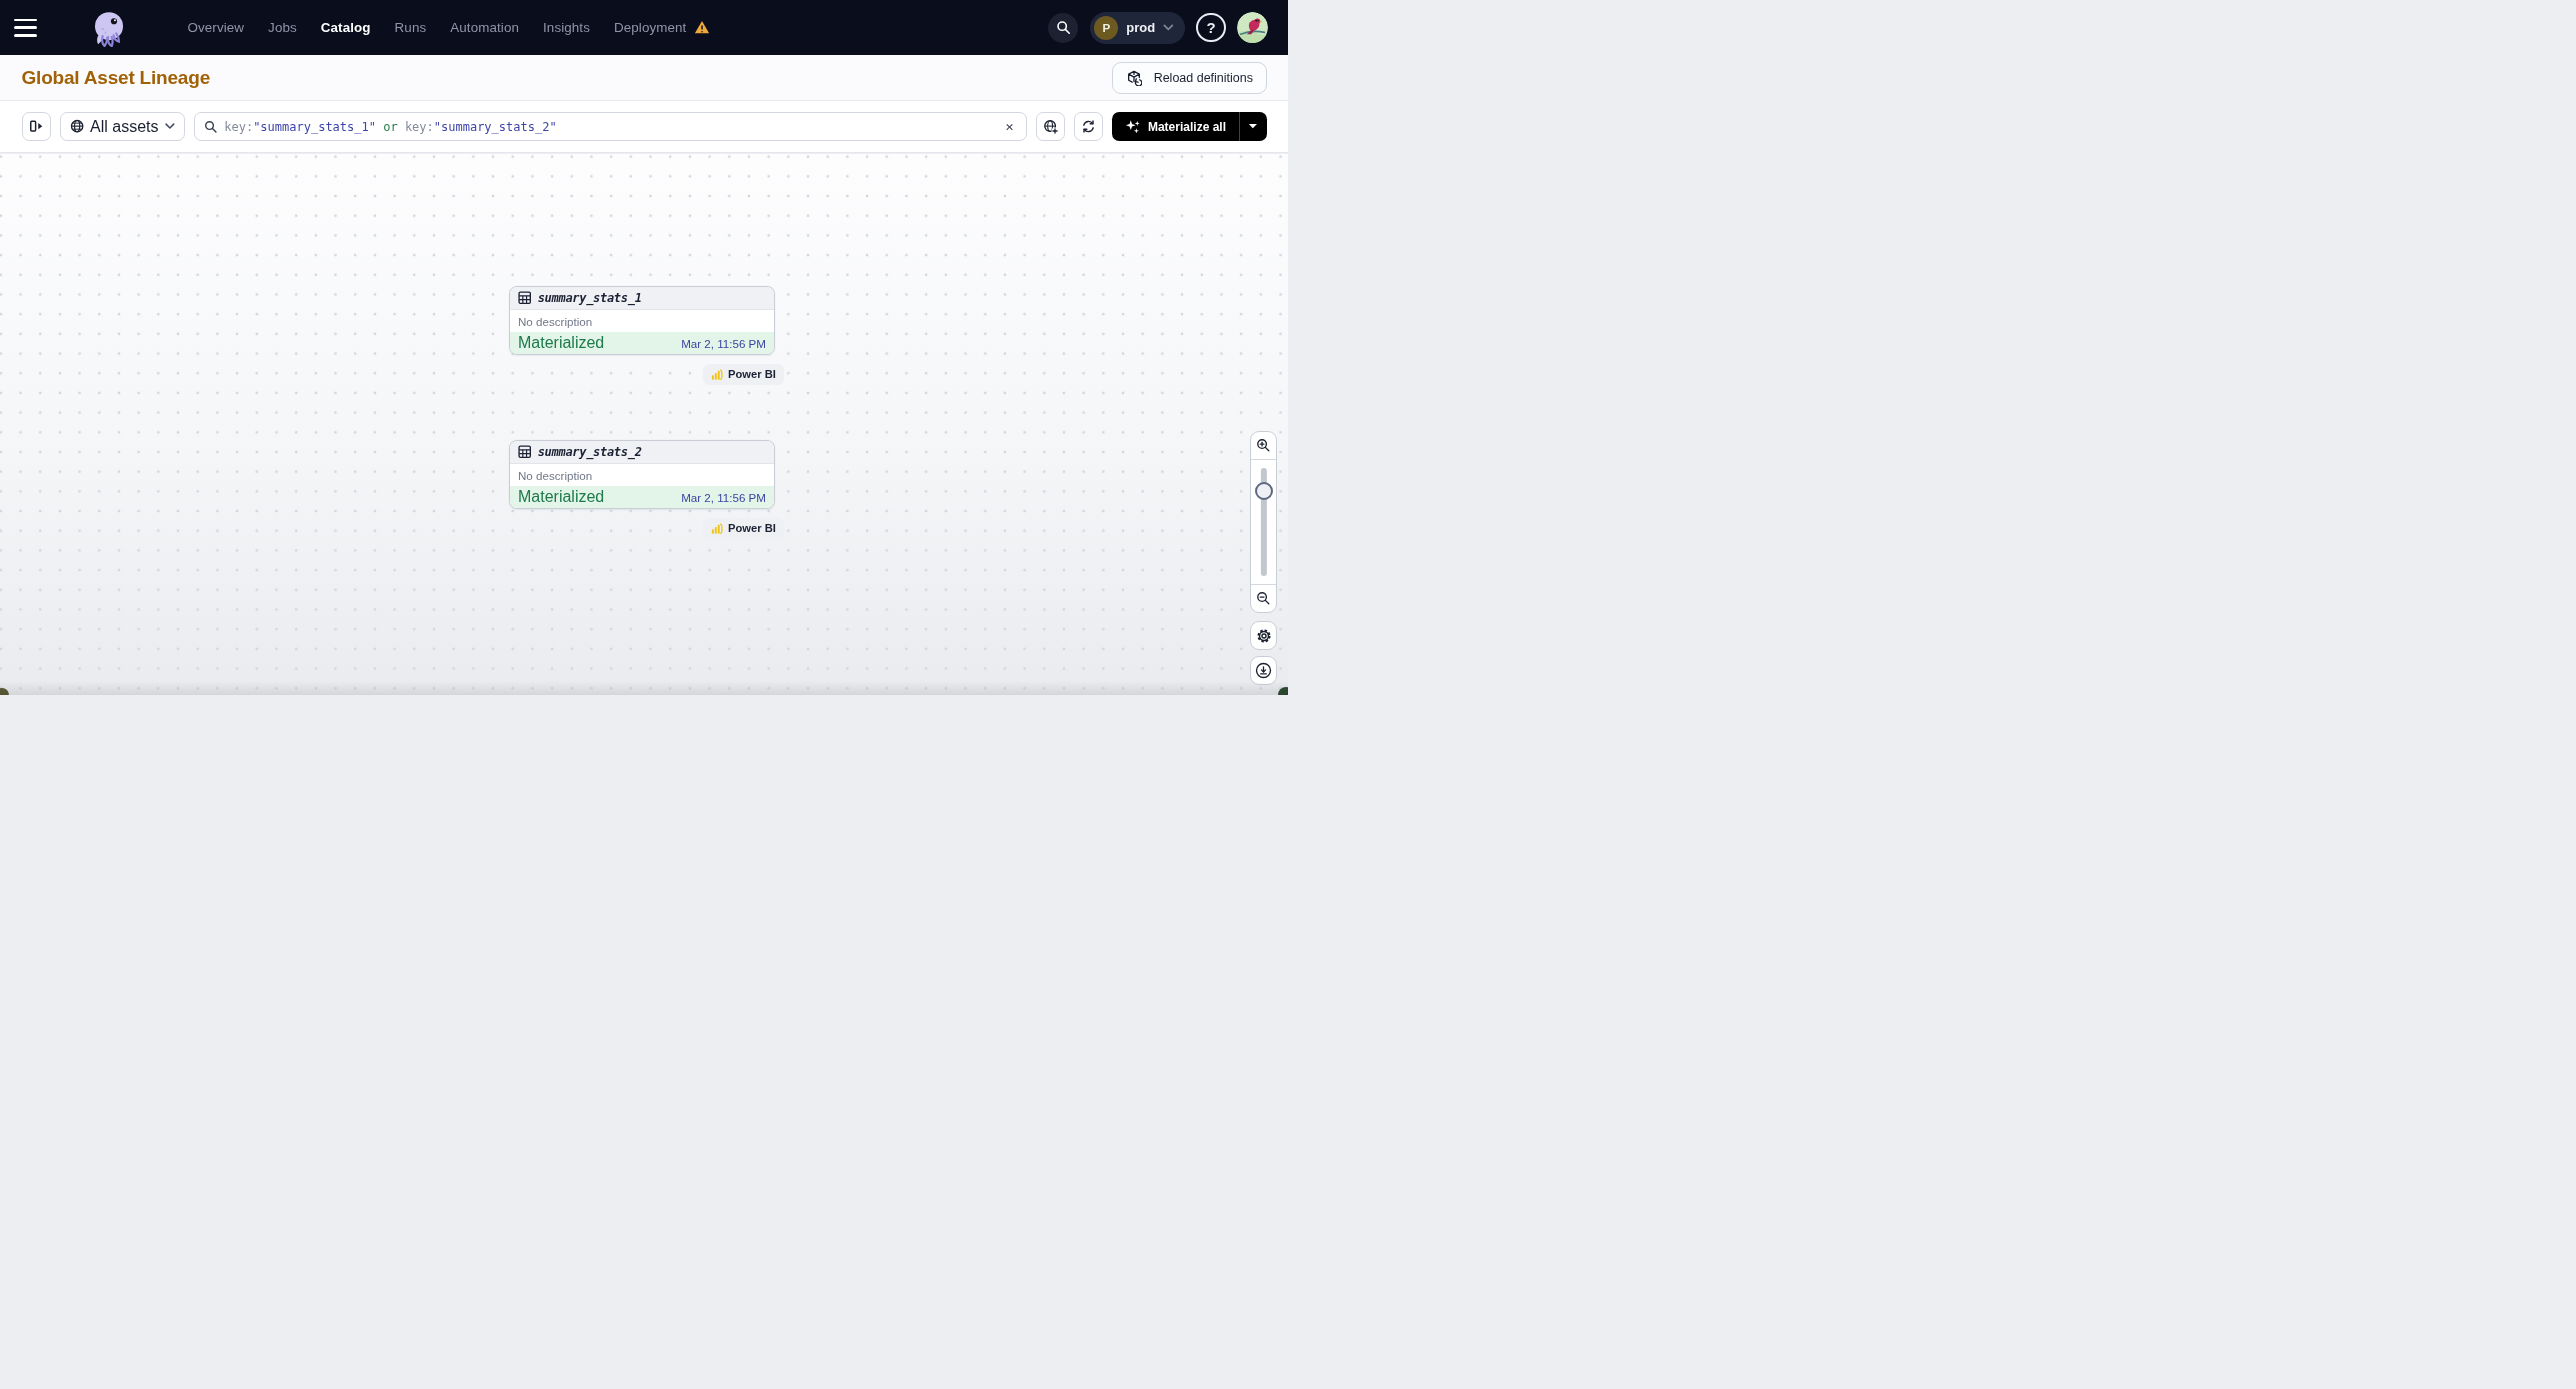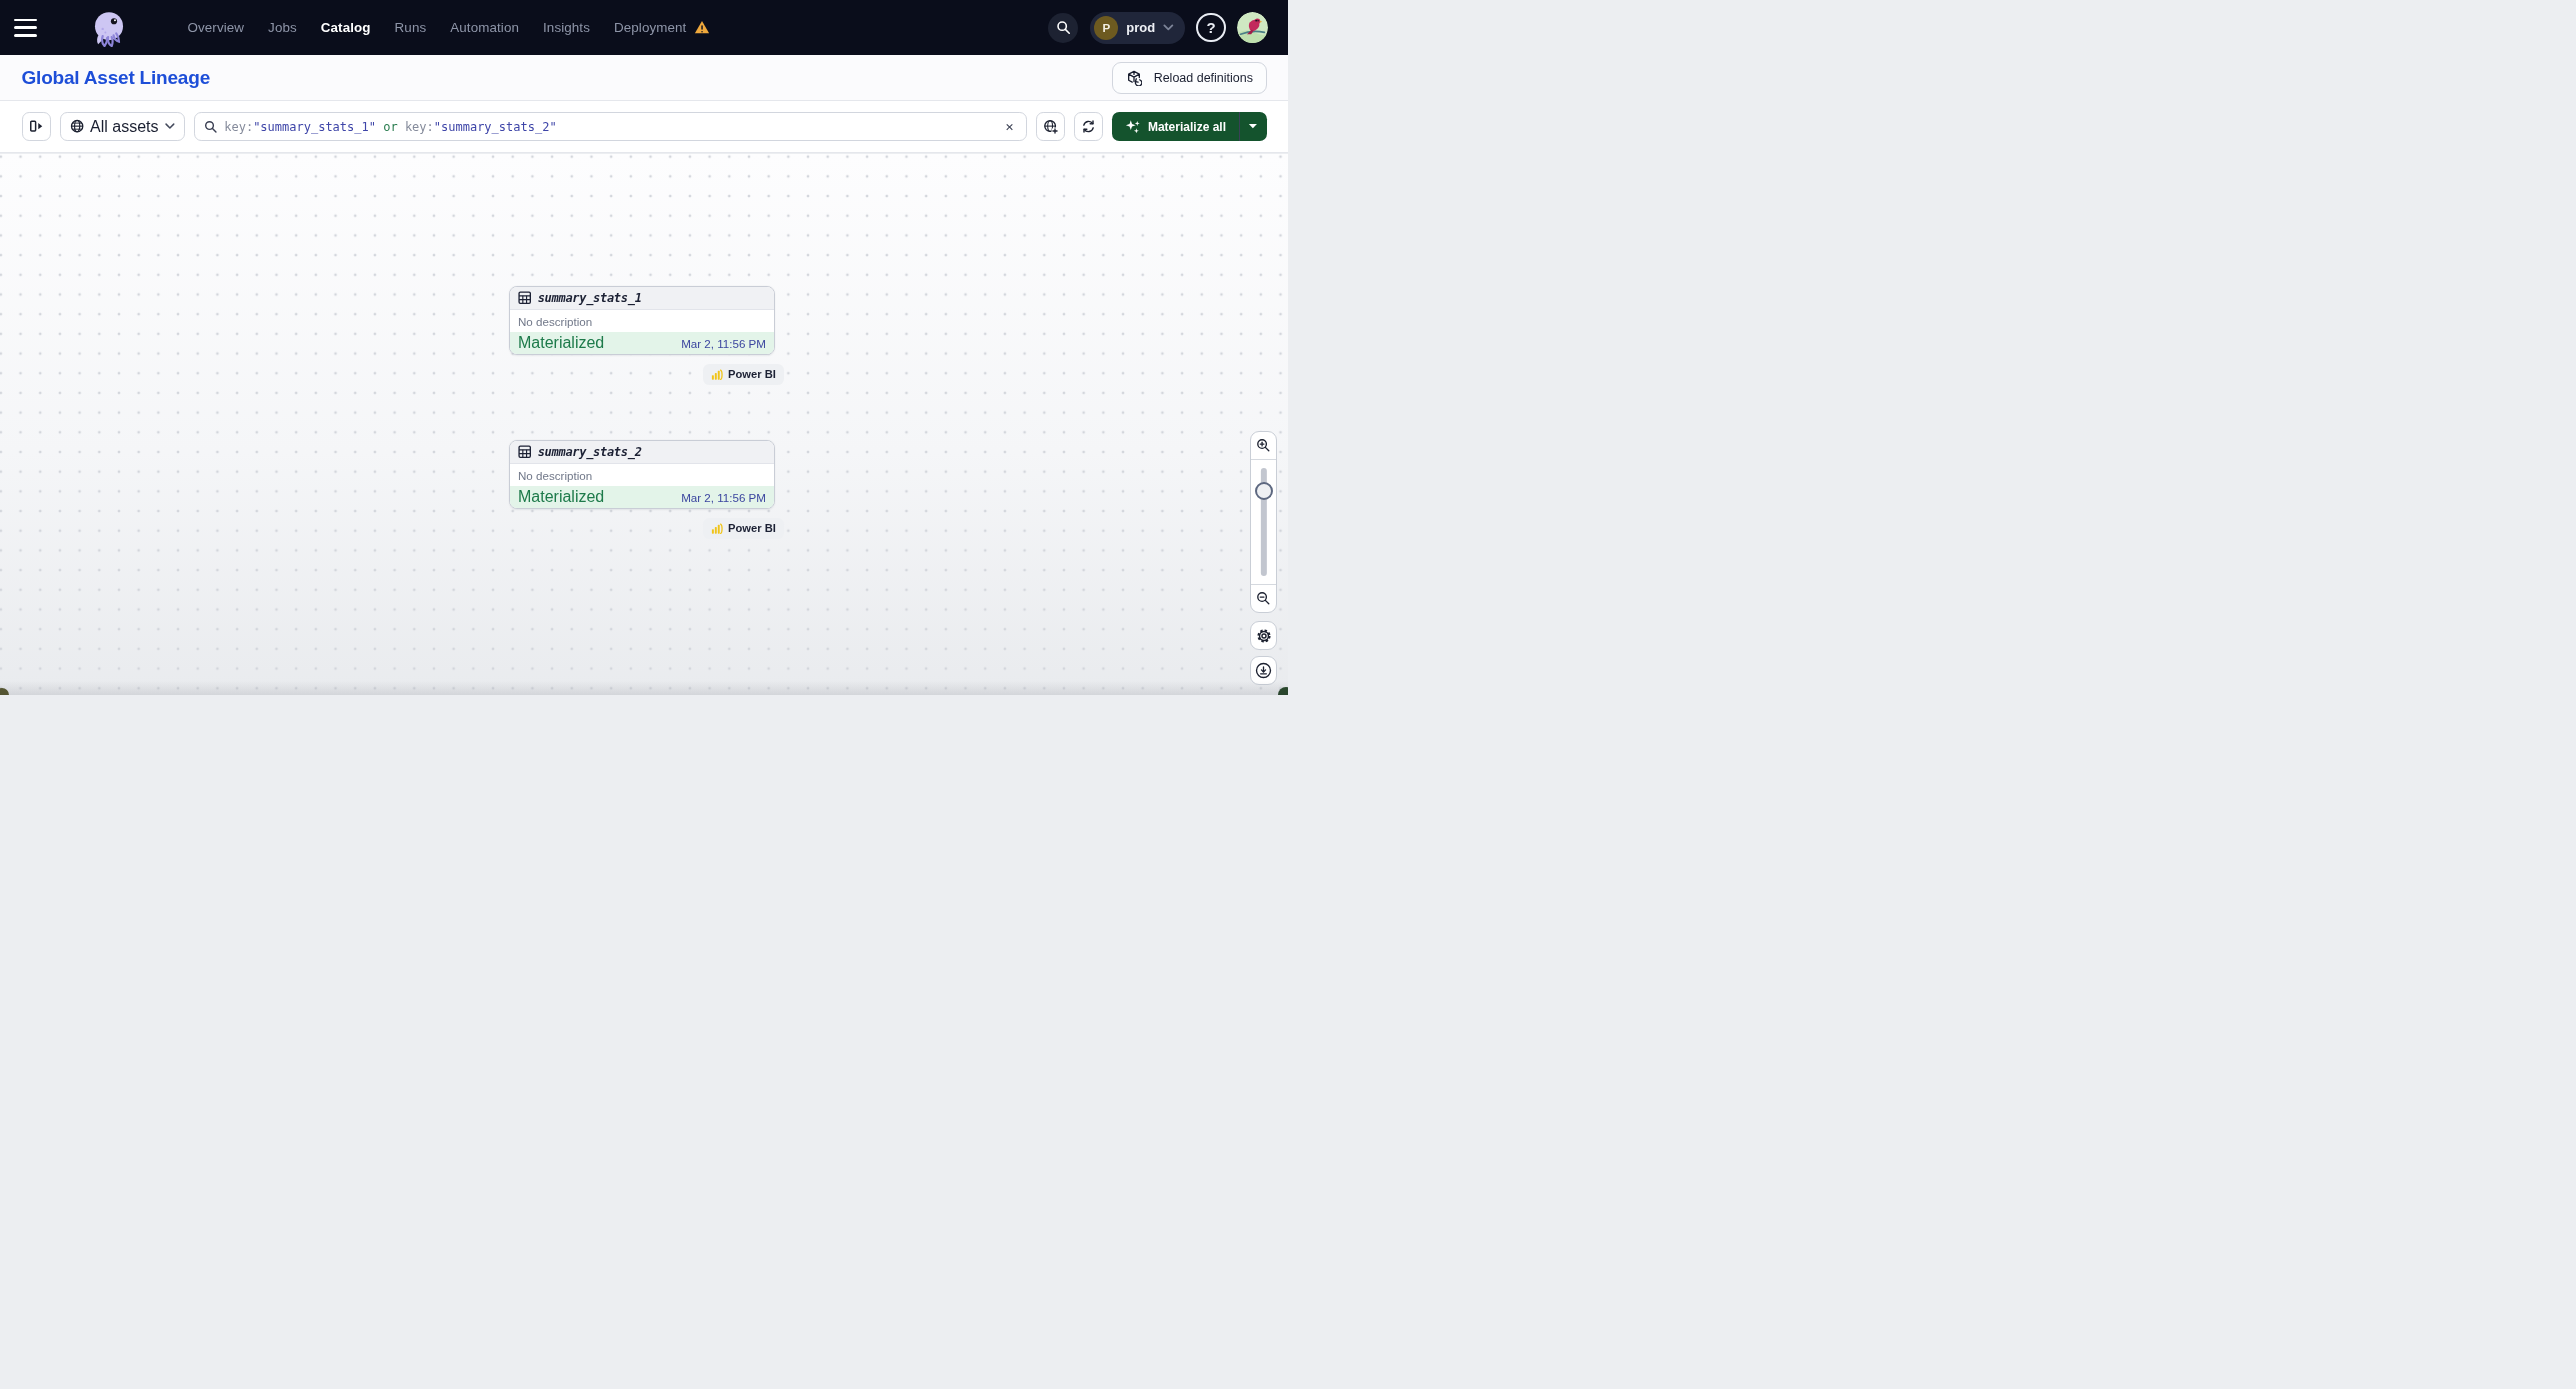--- a/index.html
+++ b/index.html
@@ -46,21 +46,21 @@
     color: #e9ecf3; font-size: 15px; font-weight: 700;
     display: flex; align-items: center; justify-content: center; cursor: pointer;
   }
   .user-avatar { width: 31px; height: 31px; border-radius: 50%; overflow: hidden; cursor: pointer; }
 
   
   .page-header {
     height: 46px; background: #fbfbfd; border-bottom: 0.9px solid #e5e7ec;
     display: flex; align-items: center; padding: 0 21.5px;
   }
-  .page-title { font-size: 19px; font-weight: 700; color: #1d4ed8; letter-spacing: -0.2px; }
+  .page-title { font-size: 19px; font-weight: 700; color: #a16207; letter-spacing: -0.2px; }
   .reload-btn {
     margin-left: auto; height: 32px; border-radius: 9px;
     border: 0.9px solid #d2d6de; background: #fcfdfe;
     display: flex; align-items: center; gap: 12px; padding: 0 12.5px;
     font-size: 12.5px; font-weight: 500; color: #1a1f30; cursor: pointer;
   }
 
   
   .toolbar {
     height: 52px; background: #ffffff; border-bottom: 0.9px solid #e5e7ec;
@@ -76,21 +76,21 @@
   .search-box {
     flex: 1 1 auto; height: 29px; border: 0.9px solid #d2d6de; border-radius: 7.2px;
     background: #fff; display: flex; align-items: center; gap: 7.2px; padding: 0 9px;
     font-size: 12px; cursor: text;
   }
   .search-query { flex: 1; white-space: pre; overflow: hidden; }
   .q-key { color: #858b9b; }
   .q-val { color: #3e45a8; }
   .q-op  { color: #2a7d4f; white-space: pre; }
   .clear-x { font-size: 13.4px; color: #3a3f52; cursor: pointer; line-height: 1; padding: 1.8px 3.6px; }
-  .materialize-split { display: flex; flex: 0 0 auto; height: 29px; border-radius: 7.2px; overflow: hidden; background: #14532d; }
+  .materialize-split { display: flex; flex: 0 0 auto; height: 29px; border-radius: 7.2px; overflow: hidden; background: #000000; }
   .materialize-main {
     display: flex; align-items: center; gap: 7.2px; padding: 0 12.5px;
     color: #ffffff; font-size: 12px; font-weight: 600; cursor: pointer;
   }
   .materialize-caret {
     width: 28px; display: flex; align-items: center; justify-content: center;
     border-left: 0.9px solid #3a4057; cursor: pointer;
   }
 
   

